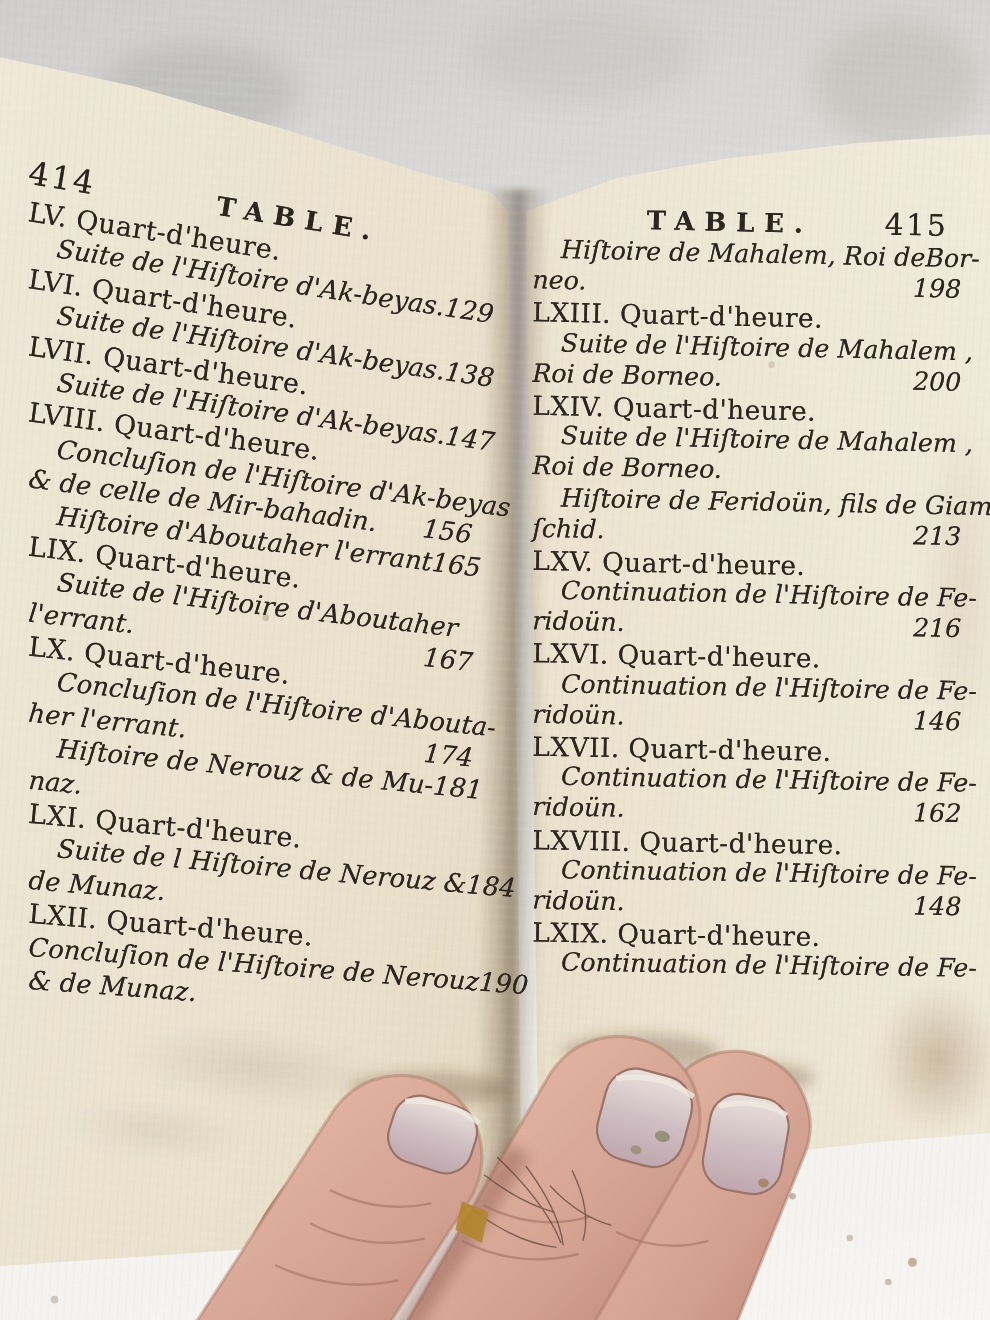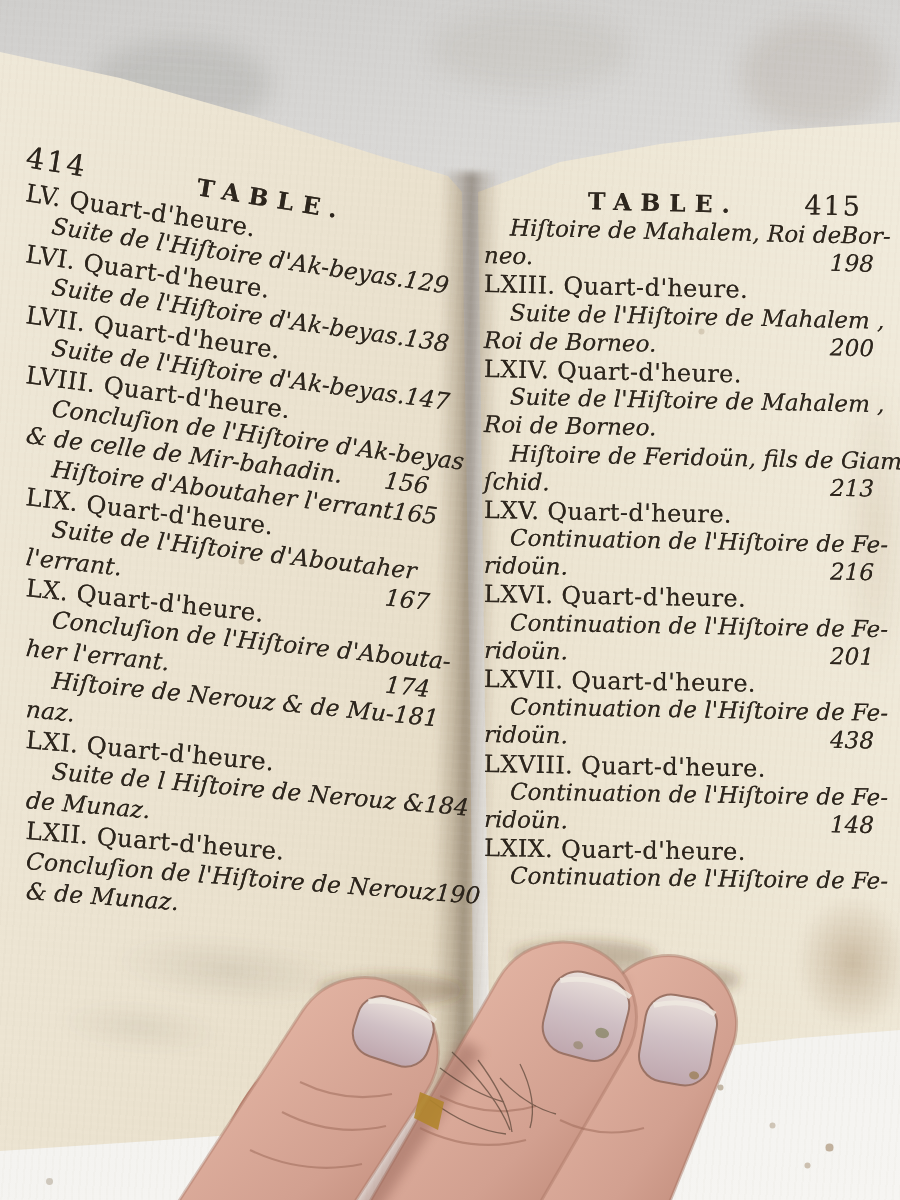--- a/index.html
+++ b/index.html
@@ -260,33 +260,33 @@
         <div class="toc-line roman" style="transform: rotate(1.04deg);">
           <span class="t">LXVI. Quart-d'heure.</span>
           <span class="n"></span>
         </div>
         <div class="toc-line italic ind" style="transform: rotate(1.02deg);">
           <span class="t">Continuation de l'Hiſtoire de Fe-</span>
           <span class="n"></span>
         </div>
         <div class="toc-line italic" style="transform: rotate(1deg);">
           <span class="t">ridoün.</span>
-          <span class="n">201</span>
+          <span class="n">146</span>
         </div>
         <div class="toc-line roman" style="transform: rotate(0.98deg);">
           <span class="t">LXVII. Quart-d'heure.</span>
           <span class="n"></span>
         </div>
         <div class="toc-line italic ind" style="transform: rotate(0.96deg);">
           <span class="t">Continuation de l'Hiſtoire de Fe-</span>
           <span class="n"></span>
         </div>
         <div class="toc-line italic" style="transform: rotate(0.94deg);">
           <span class="t">ridoün.</span>
-          <span class="n">438</span>
+          <span class="n">162</span>
         </div>
         <div class="toc-line roman" style="transform: rotate(0.92deg);">
           <span class="t">LXVIII. Quart-d'heure.</span>
           <span class="n"></span>
         </div>
         <div class="toc-line italic ind" style="transform: rotate(0.9deg);">
           <span class="t">Continuation de l'Hiſtoire de Fe-</span>
           <span class="n"></span>
         </div>
         <div class="toc-line italic" style="transform: rotate(0.88deg);">

